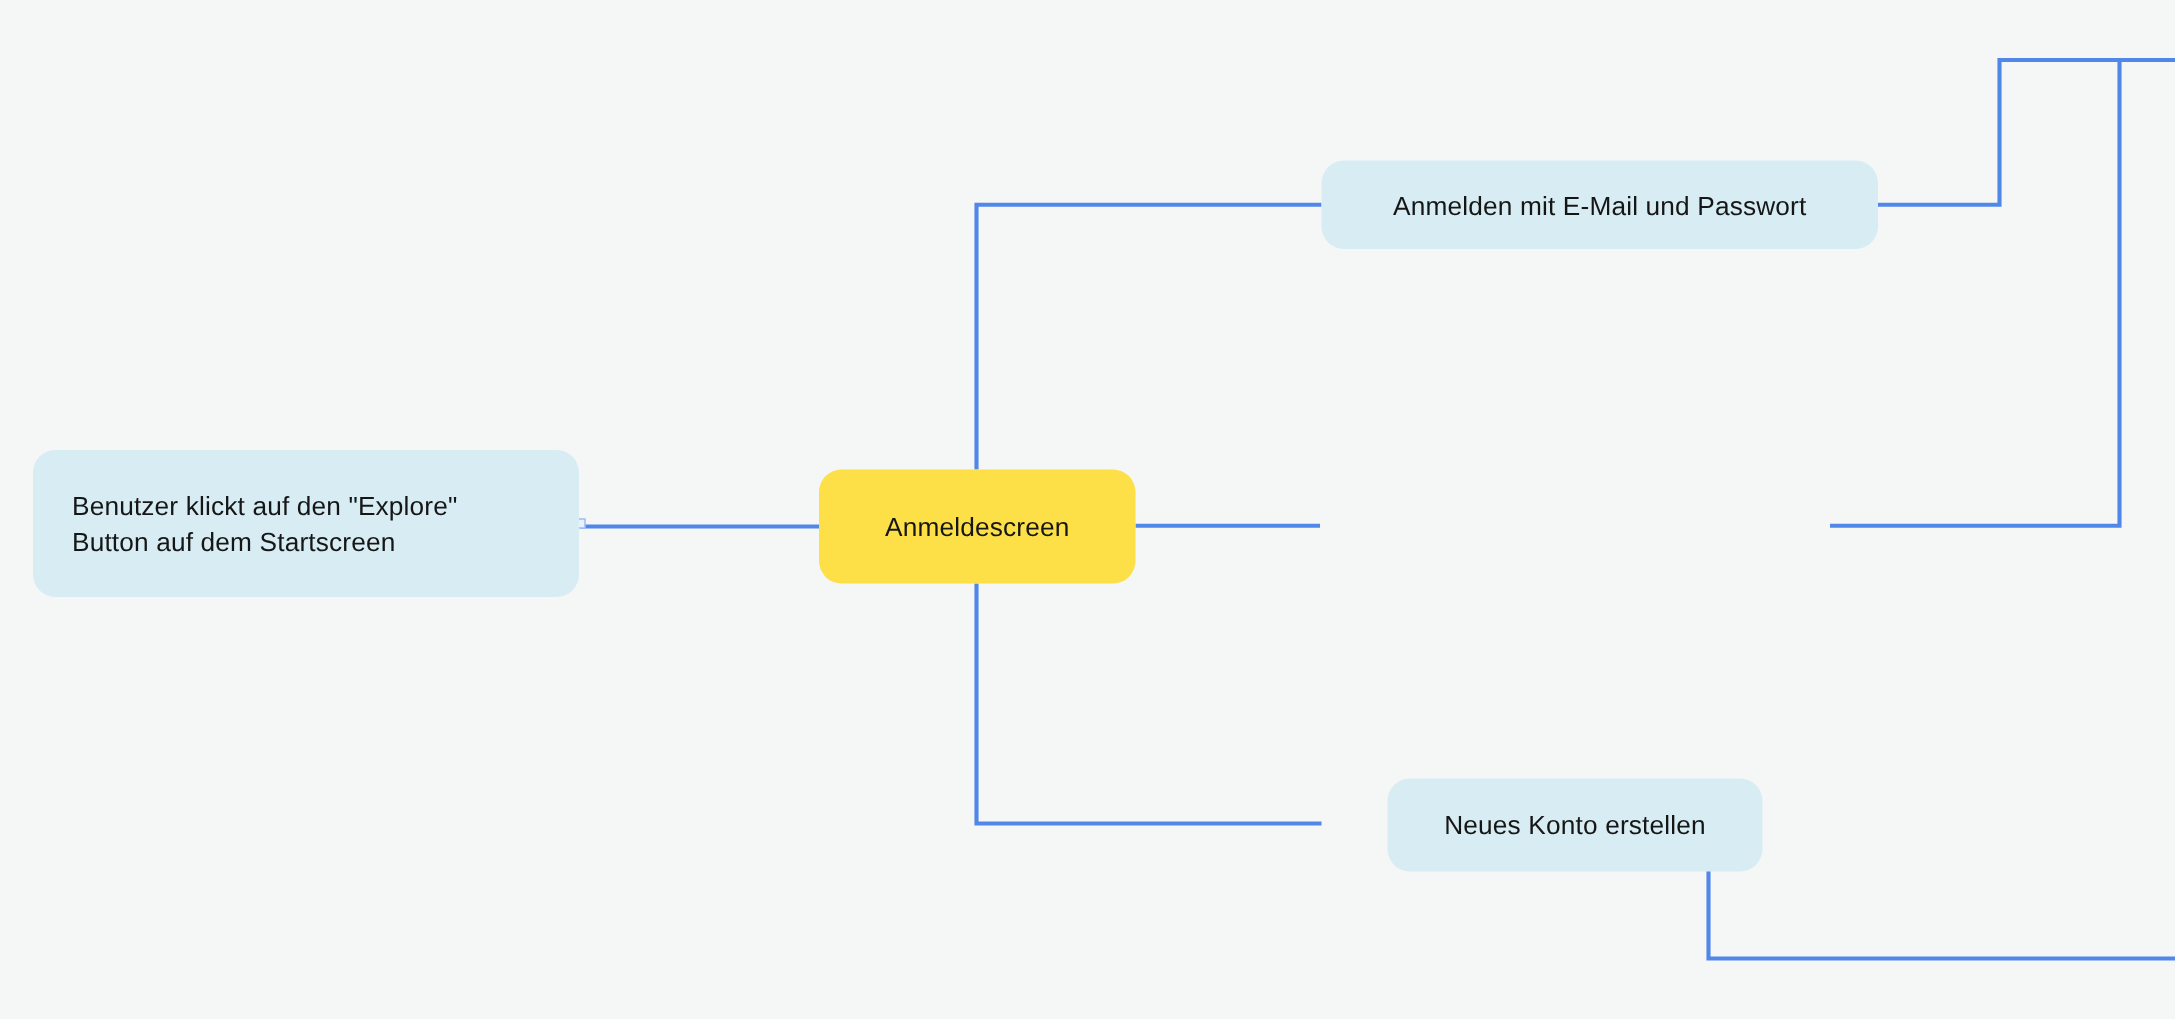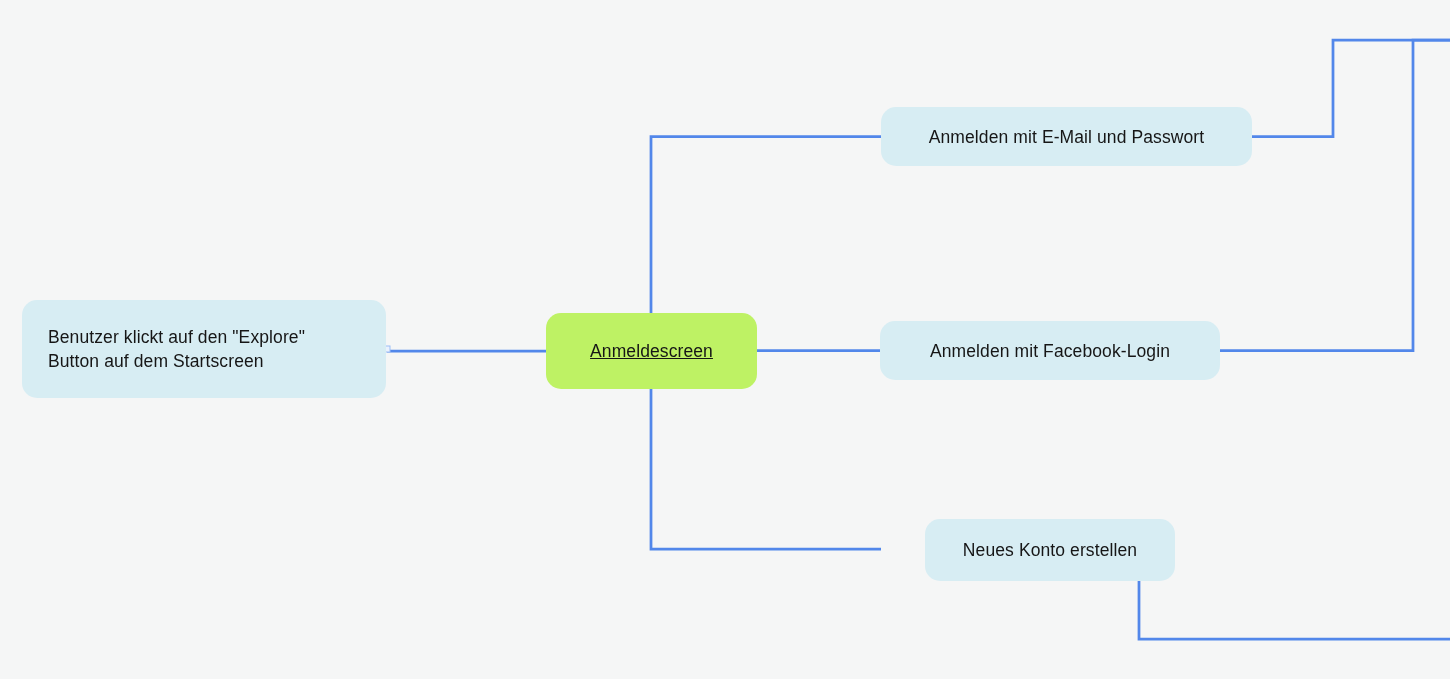--- a/index.html
+++ b/index.html
@@ -66,26 +66,23 @@
       <polyline points="651,389 651,549 881,549" fill="none" stroke="#5287ea" stroke-width="2.75" stroke-linejoin="miter"></polyline>
       <polyline points="1252,136.5 1333,136.5 1333,40 1450,40" fill="none" stroke="#5287ea" stroke-width="2.75" stroke-linejoin="miter"></polyline>
       <polyline points="1220,350.5 1413,350.5 1413,40 1450,40" fill="none" stroke="#5287ea" stroke-width="2.75" stroke-linejoin="miter"></polyline>
       <polyline points="1131,549 1139,549 1139,639 1450,639" fill="none" stroke="#5287ea" stroke-width="2.75" stroke-linejoin="miter"></polyline>
       <rect x="384" y="346" width="6" height="6" fill="#eaf1fd" stroke="#9bbdf5" stroke-width="1"></rect>
     </svg>
   <div class="node-layer">
       <div class="node align-left" style="left: 22px; top: 300px; width: 364px; height: 98px; background: rgb(215, 237, 243); color: rgb(22, 22, 22);">
         <span>Benutzer klickt auf den "Explore" Button auf dem Startscreen</span>
       </div>
-      <div class="node align-center" style="left: 546px; top: 313px; width: 211px; height: 76px; background: #bef264; color: rgb(22, 22, 22); text-decoration: underline;">
+      <div class="node align-center" style="left: 546px; top: 313px; width: 211px; height: 76px; background: #fde047; color: rgb(22, 22, 22);">
         <span>Anmeldescreen</span>
       </div>
       <div class="node align-center" style="left: 881px; top: 107px; width: 371px; height: 59px; background: rgb(215, 237, 243); color: rgb(22, 22, 22);">
         <span>Anmelden mit E-Mail und Passwort</span>
-      </div>
-      <div class="node align-center" style="left: 880px; top: 321px; width: 340px; height: 59px; background: rgb(215, 237, 243); color: rgb(22, 22, 22);">
-        <span>Anmelden mit Facebook-Login</span>
       </div>
       <div class="node align-center" style="left: 881px; top: 519px; width: 250px; height: 62px; background: rgb(215, 237, 243); color: rgb(22, 22, 22); margin-left: 44px;">
         <span>Neues Konto erstellen</span>
       </div>
     </div>
 </div>
 
 </body></html>

